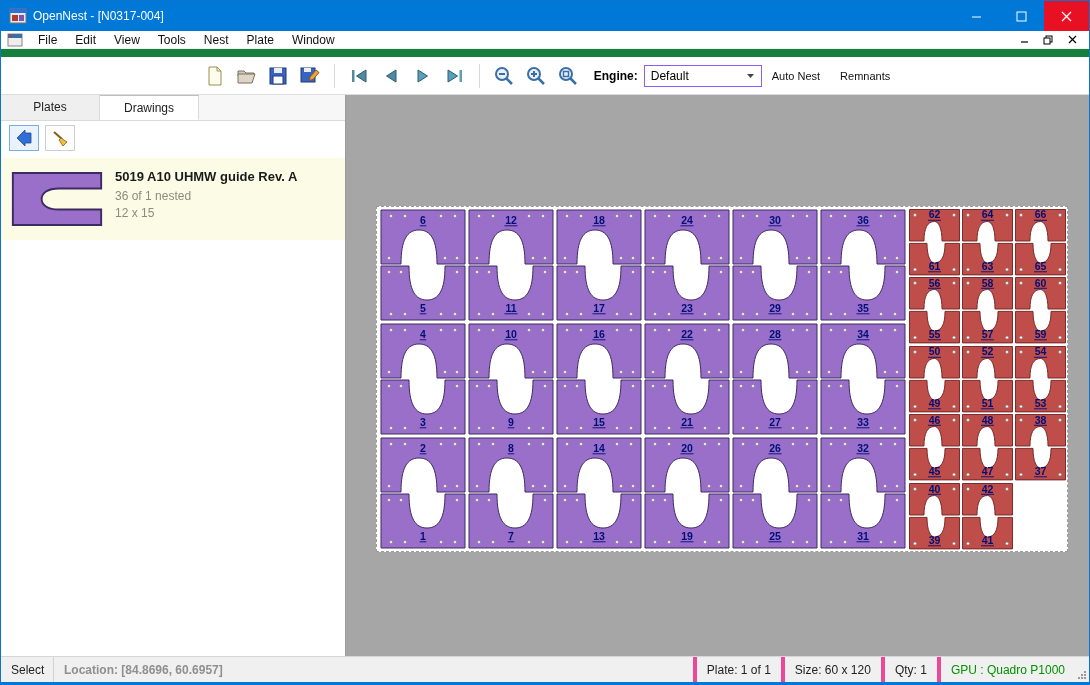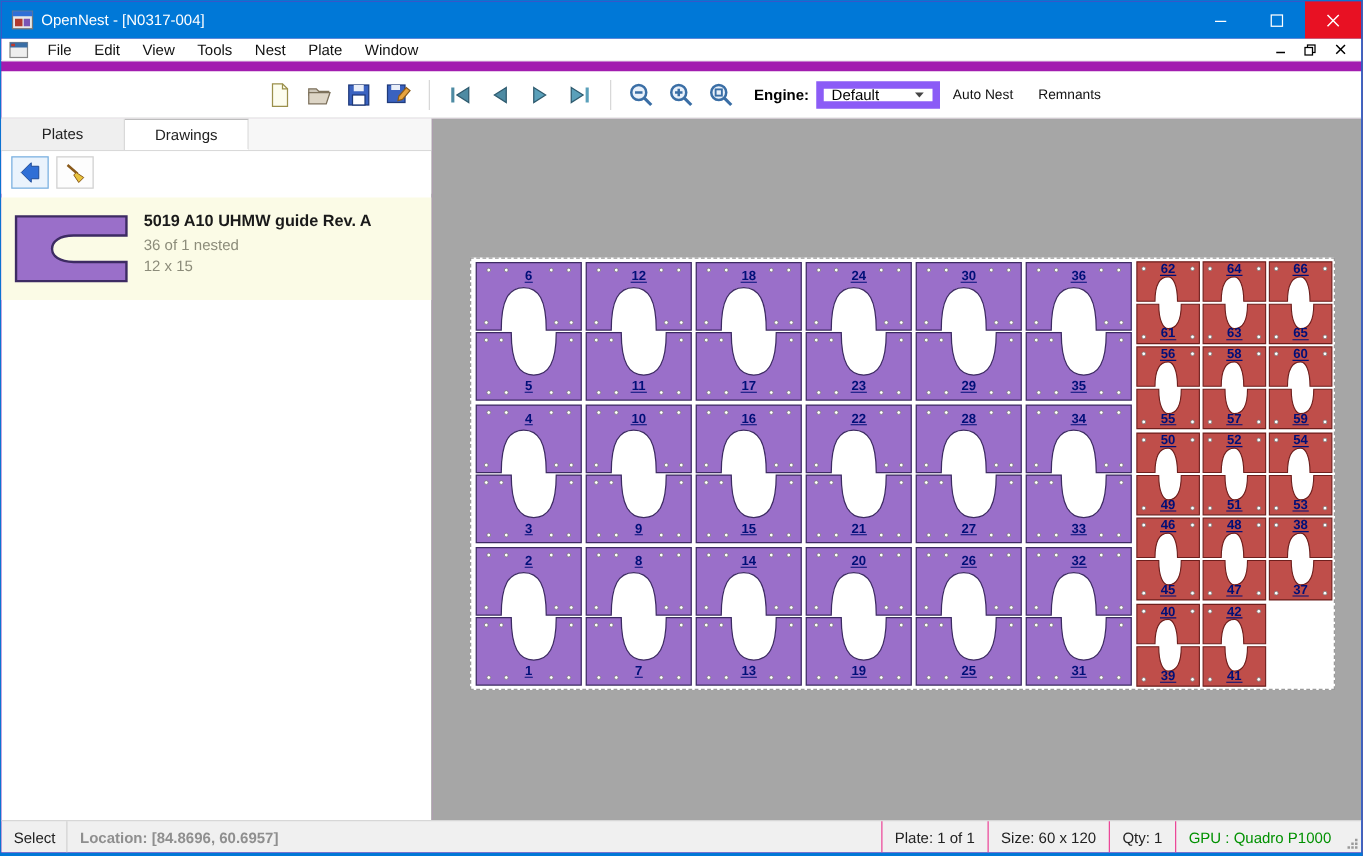--- a/index.html
+++ b/index.html
@@ -1,18 +1,18 @@
 <!DOCTYPE html>
 <html><head>
 <meta charset="utf-8">
 <style>
   * { margin:0; padding:0; box-sizing:border-box; }
   body { font-family:"Liberation Sans", sans-serif; background:#444; }
   .window {
-    position:relative; width:1090px; height:685px; background:#a21caf;
+    position:relative; width:1090px; height:685px; background:#15803d;
     border:1px solid #0b74d0; border-bottom:3px solid #0078d7; overflow:hidden;
     font-family:"Liberation Sans", sans-serif;
     padding-left:28px;
   }
   
   .titlebar { position:absolute; top:0; left:0; right:0; height:30px; background:#0078d7; display:flex; align-items:center; color:#fff; }
   .titlebar .appicon { width:18px; height:16px; margin:0 6px 0 8px; }
   .titlebar .title { font-size:12px; }
   .caption-btns { margin-left:auto; display:flex; height:30px; }
   .cap-btn { width:45px; height:30px; display:flex; align-items:center; justify-content:center; }
@@ -21,21 +21,21 @@
   .menubar { position:absolute; top:30px; left:0; right:0; height:18px; background:#ffffff; display:flex; align-items:center; border-bottom:1px solid #f0f0f0; }
   .mdi-icon { width:16px; height:14px; margin:0 6px 0 6px; }
   .menu-item { font-size:12px; color:#111; padding:4px 9px; cursor:default; }
   .mdi-btns { margin-left:auto; display:flex; align-items:center; gap:2px; padding-right:6px; }
   .mdi-btn { width:22px; height:18px; display:flex; align-items:center; justify-content:center; }
   
   .toolbar { position:absolute; top:56px; left:0; right:0; height:38px; background:#ffffff; border-bottom:1px solid #dcdcdc; display:flex; align-items:center; padding-left:8px;justify-content:center; }
   .tbtn { width:28px; height:28px; border:none; background:transparent; display:flex; align-items:center; justify-content:center; margin:0 2px; }
   .tsep { width:1px; height:24px; background:#d8d8d8; margin:0 8px; }
   .engine-label { font-size:12px; font-weight:bold; margin:0 6px 0 10px; }
-  .engine-select { width:99px; height:22px; border:6px solid #8b5cf6; background:#fff; display:flex; align-items:center; font-size:12px; padding:0 6px; }
+  .engine-select { width:118px; height:22px; border:1px solid #8b5cf6; background:#fff; display:flex; align-items:center; font-size:12px; padding:0 6px; }
   .engine-select .chev { margin-left:auto; }
   .txt-btn { font-size:11px; color:#111; background:transparent; border:none; padding:6px 10px; }
   
   .sidebar { position:absolute; top:94px; left:0; width:345px; bottom:26px; background:#ffffff; border-right:1px solid #9c9c9c; }
   .tabstrip { height:26px; display:flex; background:#f2f2f2; border-bottom:1px solid #d9d9d9; }
   .tab { min-width:99px; text-align:center; font-size:12px; padding-top:5px; border-right:1px solid #d9d9d9; background:#efefef; color:#222; }
   .tab.active { background:#ffffff; border-bottom:1px solid #ffffff; border-top:1px solid #bdbdbd; font-weight:normal; }
   .tabstrip .filler { flex:1; background:#f7f7f7; }
   .side-tools { height:34px; display:flex; align-items:center; gap:6px; padding:0 8px; background:#fff; }
   .side-tool-btn { width:30px; height:26px; border:1px solid #cfcfcf; background:#fdfdfd; display:flex; align-items:center; justify-content:center; }
@@ -48,21 +48,21 @@
   .canvas { position:absolute; top:94px; left:345px; right:0; bottom:26px; background:#a6a6a6; overflow:hidden; }
   .sheet { position:absolute; left:30px; top:111px; width:692px; height:346px; background:#ffffff; border:1px dashed #9a9a9a; }
   .grid { position:absolute; display:grid; }
   .purple-grid { left:2px; top:1px; width:528px; height:342px; grid-template-columns:repeat(6,1fr); grid-template-rows:repeat(3,1fr); }
   .red-grid { left:531px; top:1px; width:159px; height:342px; grid-template-columns:repeat(3,1fr); grid-template-rows:repeat(5,1fr); }
   .cell { position:relative; }
   .cell svg { width:100%; height:100%; display:block; }
   
   .statusbar { position:absolute; left:0; right:0; bottom:0; height:26px; background:#f0f0f0; border-top:1px solid #d7d7d7; display:flex; align-items:center; font-size:12px; color:#222; }
   .seg { padding:0 10px; height:100%; display:flex; align-items:center; }
-  .seg.bordered { border-left:1px solid #ec4899; }
+  .seg.bordered { border-left:4px solid #ec4899; }
   .seg.first { border-left:none; width:52px; }
   .seg.loc { color:#8f8f8f; border-left:1px solid #d2d2d2; min-width:160px;font-weight:bold; }
   .spacer { flex:1; }
   .grip { width:14px; height:100%; display:flex; align-items:flex-end; justify-content:flex-end; padding:0 2px 2px 0; }
 </style>
 </head>
 <body>
 
 <div class="window">
 

